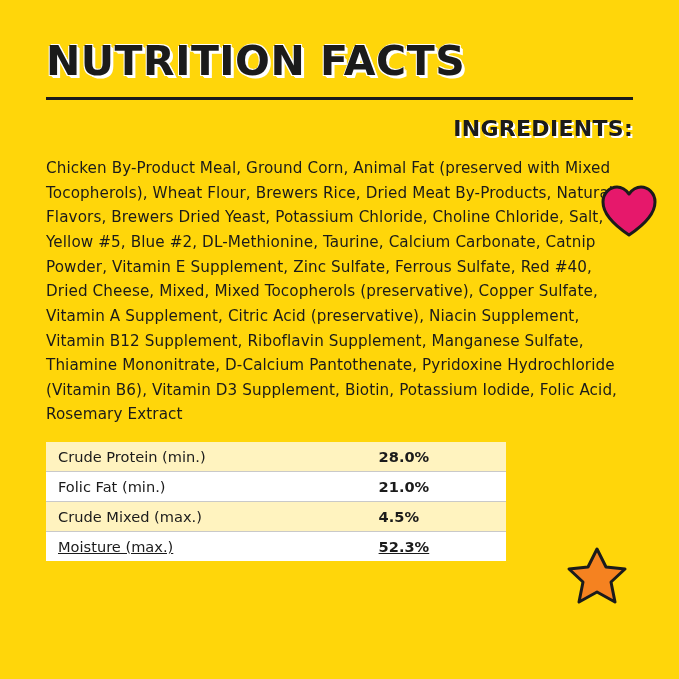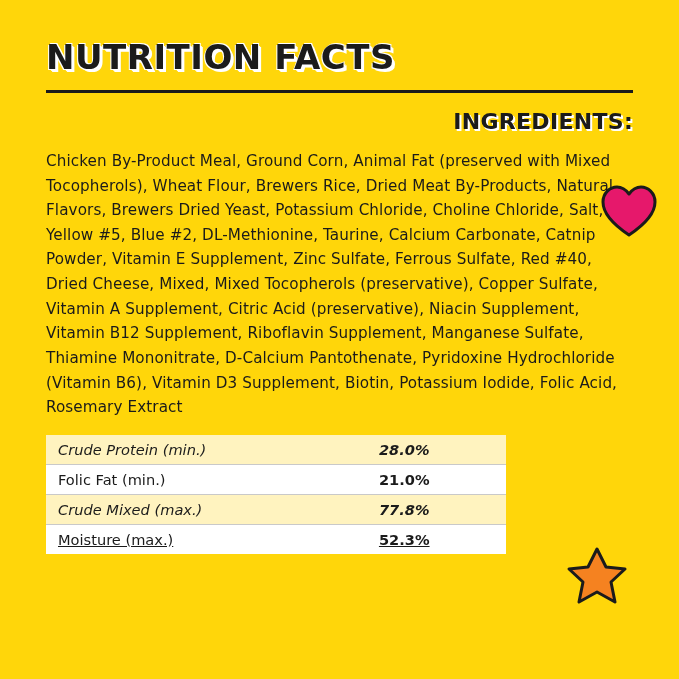--- a/index.html
+++ b/index.html
@@ -15,21 +15,21 @@
   }
   .page {
     position: relative;
     width: 679px;
     height: 679px;
     box-sizing: border-box;
     padding: 34px 46px 0 46px;
   }
   .title {
     font-family: "DejaVu Sans", sans-serif;
-    font-size: 34px;
+    font-size: 41px;
     font-weight: bold;
     letter-spacing: 0.5px;
     color: #1b1b1b;
     -webkit-text-stroke: 0px;
     text-shadow:
       2px 2px 0 #ffffff,
       3px 3px 0 #ffffff,
       -1px 1px 0 #ffffff,
       1px -1px 0 #ffffff;
     margin: 6px 0 0 0;
@@ -73,21 +73,20 @@
   }
   .ga-table tr {
     border-bottom: 1px solid #c9c9c9;
   }
   .ga-table tr:last-child {
     border-bottom: none;
     text-decoration: underline;
   }
   .ga-table tr.alt td {
     background: #FFF3BF;
-    font-style: italic;
   }
   .ga-table td {
     padding: 6px 12px;
     vertical-align: middle;
   }
   .ga-table td.val {
     font-weight: bold;
     white-space: nowrap;
   }
   .heart {
@@ -124,21 +123,21 @@
       <tr class="alt">
         <td>Crude Protein (min.)</td>
         <td class="val">28.0%</td>
       </tr>
       <tr>
         <td>Folic Fat (min.)</td>
         <td class="val">21.0%</td>
       </tr>
       <tr class="alt">
         <td>Crude Mixed (max.)</td>
-        <td class="val">77.8%</td>
+        <td class="val">4.5%</td>
       </tr>
       <tr>
         <td>Moisture (max.)</td>
         <td class="val">52.3%</td>
       </tr>
     </tbody>
   </table>
 
   <div class="heart">
     <svg viewBox="0 0 56 52" width="56" height="52" xmlns="http://www.w3.org/2000/svg">

